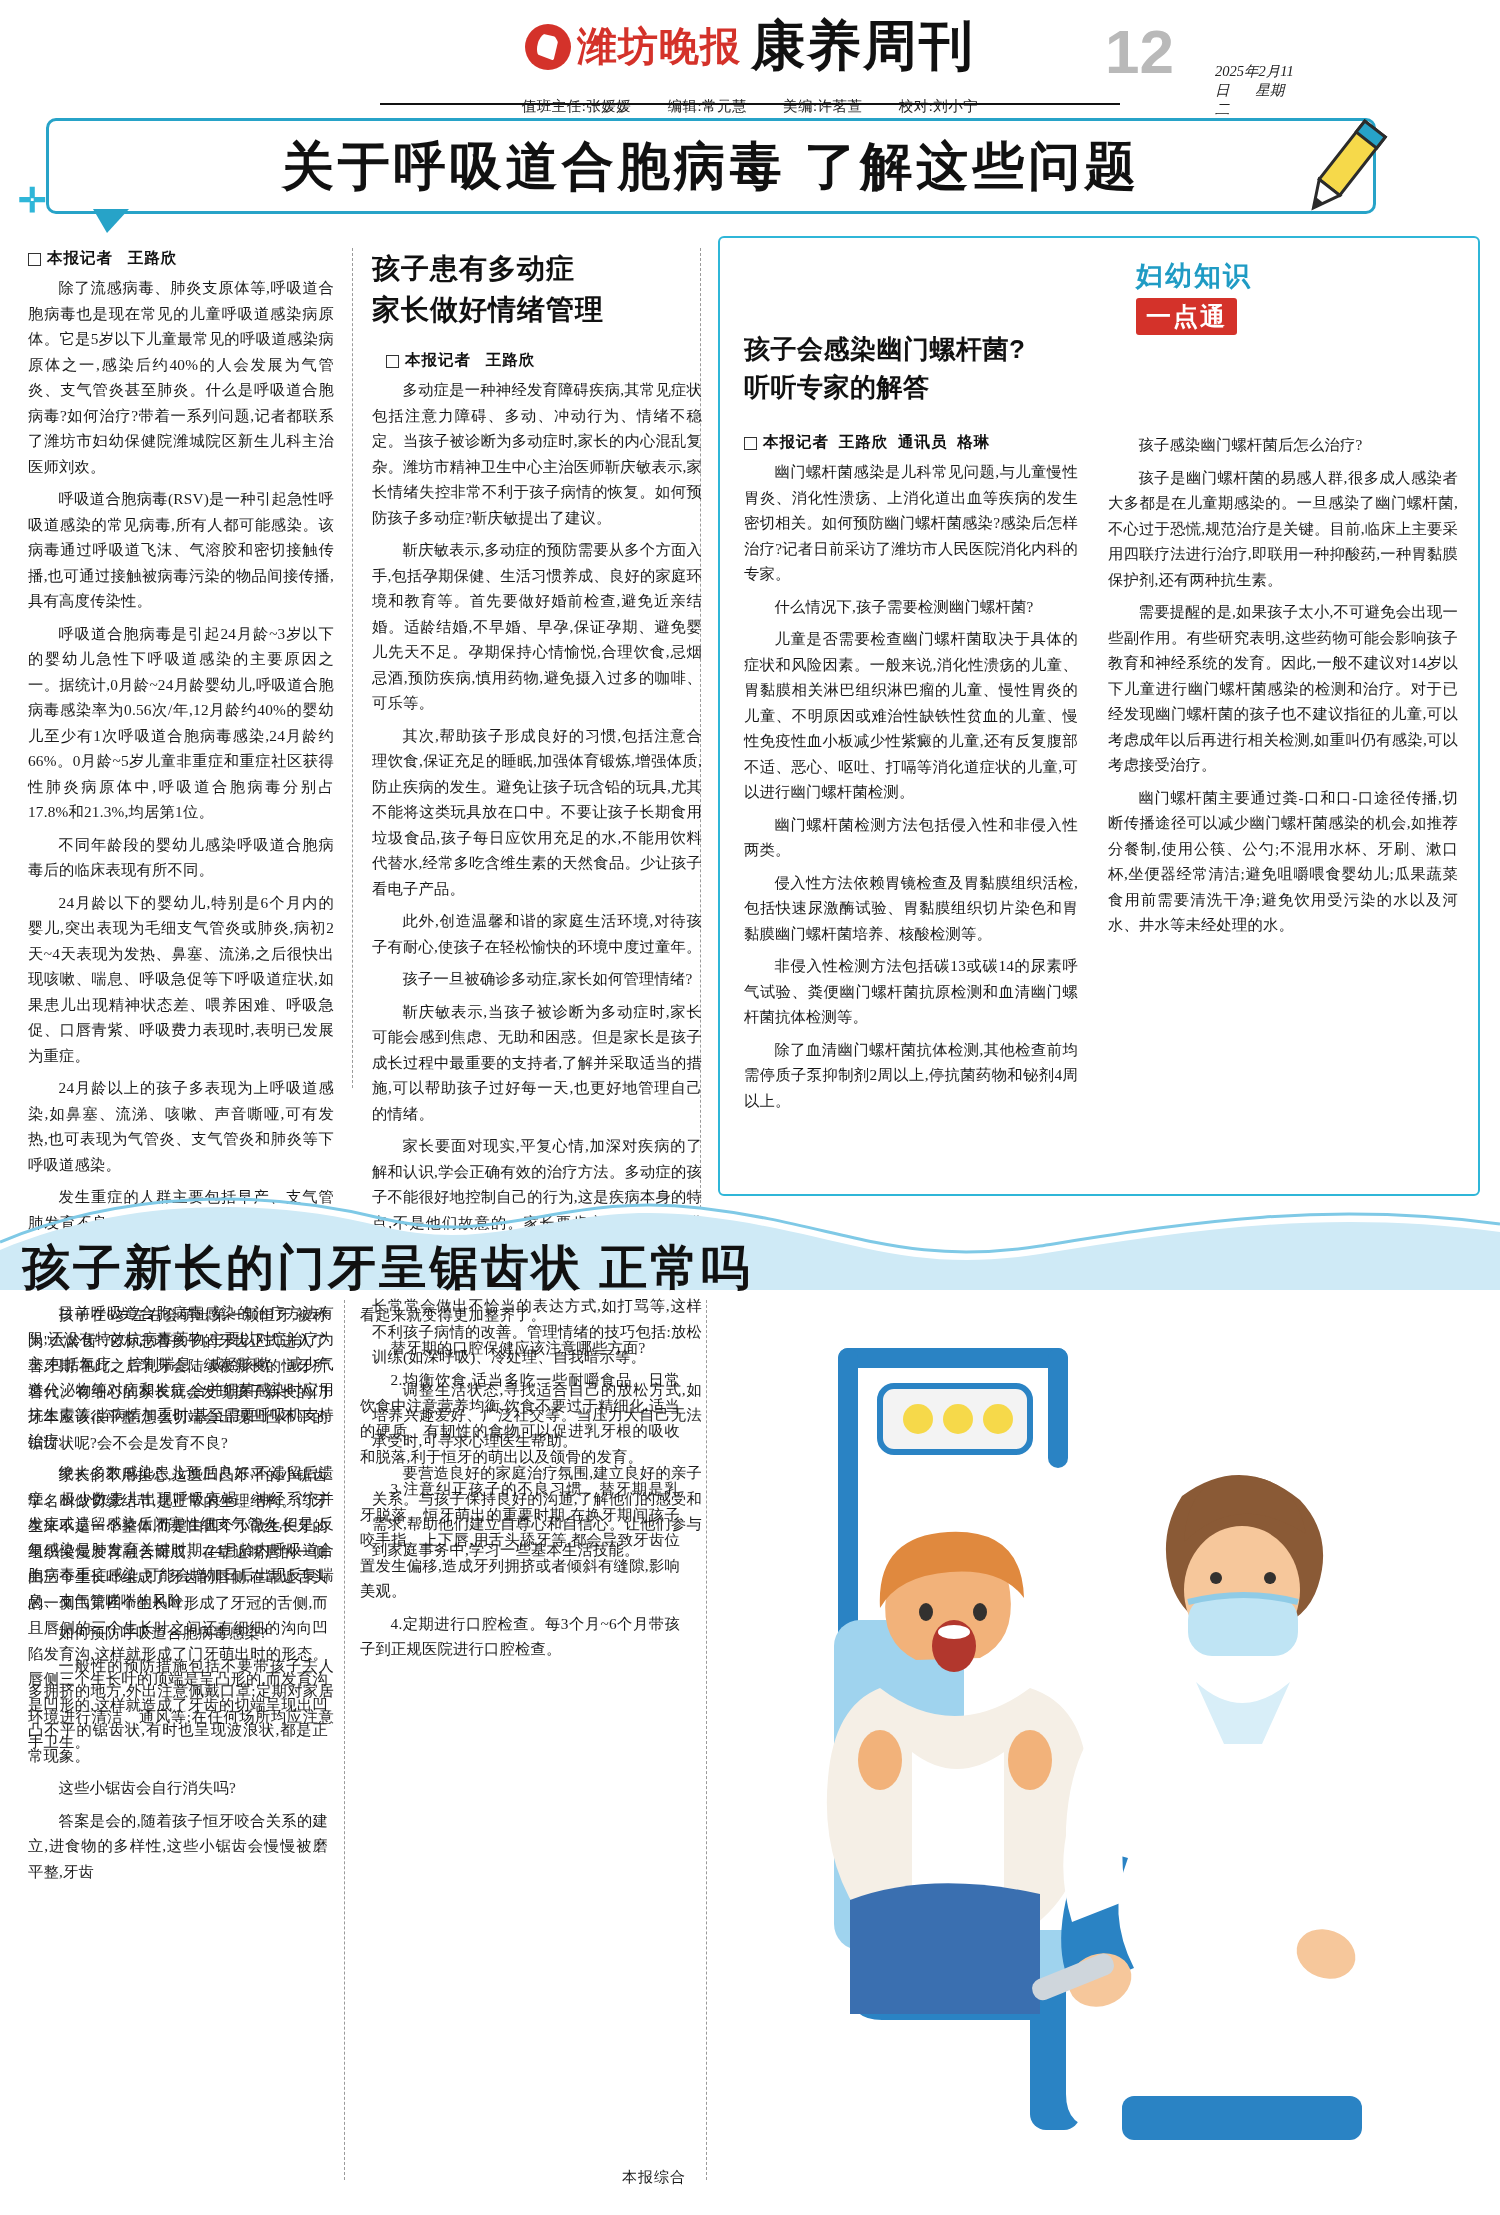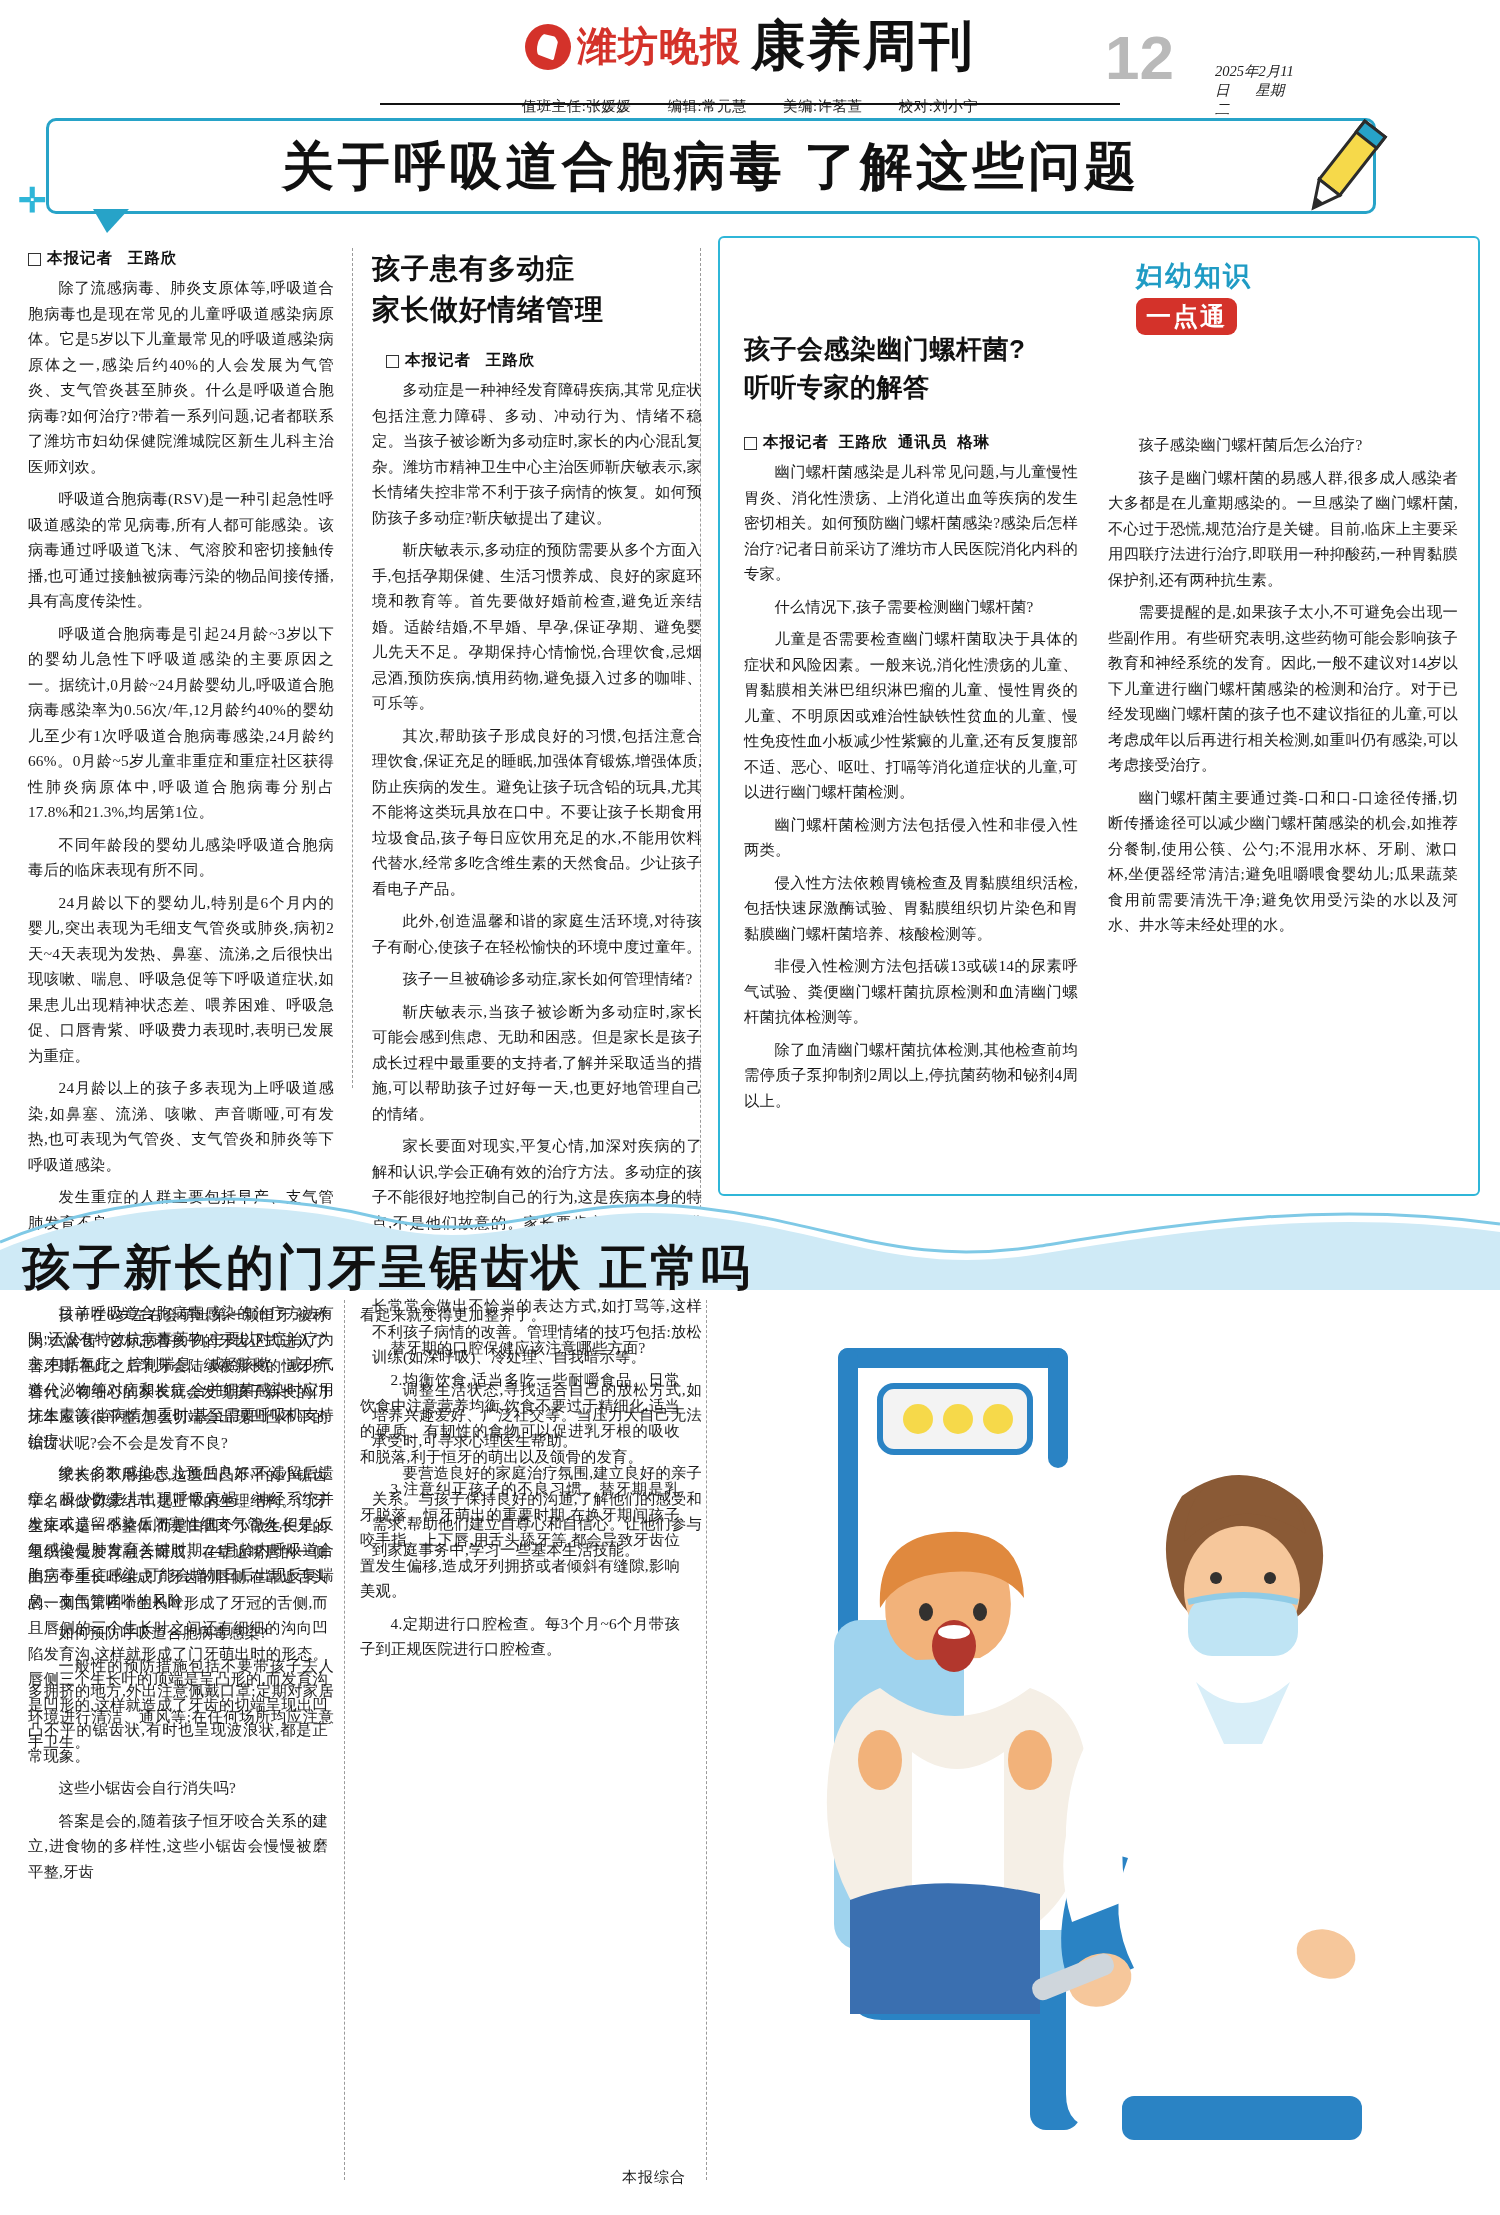--- a/index.html
+++ b/index.html
@@ -16,21 +16,21 @@
   
   .masthead{position:absolute;left:0;top:0;width:1316px;height:150px;}
   .mast-center{position:absolute;left:380px;top:10px;width:740px;text-align:center;}
   .mast-logo-row{display:flex;align-items:center;justify-content:center;gap:6px;}
   .mast-globe{width:46px;height:46px;border-radius:50%;background:#d4322a;position:relative;display:inline-block;}
   .mast-globe:after{content:"";position:absolute;left:12px;top:9px;width:22px;height:28px;border-radius:50% 50% 50% 50%/60% 60% 40% 40%;background:#fff;clip-path:polygon(0 0,100% 18%,75% 100%,0 78%);}
   .mast-name{font-family:"Liberation Serif",serif;font-weight:bold;font-size:40px;color:#d4322a;letter-spacing:1px;}
   .mast-title{font-family:"Liberation Serif",serif;font-weight:bold;font-size:54px;color:#111;letter-spacing:2px;margin-left:4px;}
   .mast-credits{margin-top:14px;font-size:14.5px;color:#222;letter-spacing:.5px;}
   .mast-credits span{margin:0 16px;}
-  .mast-pageno{position:absolute;left:1105px;top:22px;font-size:62px;font-weight:bold;color:#b9b9b9;font-family:"Liberation Sans",sans-serif;}
+  .mast-pageno{position:absolute;left:1105px;top:16px;font-size:62px;font-weight:bold;color:#b9b9b9;font-family:"Liberation Sans",sans-serif;}
   .mast-date{position:absolute;left:1215px;top:62px;font-size:14.5px;color:#222;font-style:italic;}
   .mast-date span{margin-right:22px;}
 
   
   .banner{position:absolute;left:46px;top:118px;width:1404px;height:110px;}
   .banner-box{position:absolute;left:0;top:0;width:1330px;height:96px;border:3px solid #27a3c8;border-radius:10px;background:#fff;box-sizing:border-box;}
   .banner-box:after{content:"";position:absolute;left:44px;bottom:-22px;width:0;height:0;border-left:14px solid transparent;border-right:22px solid transparent;border-top:24px solid #27a3c8;}
   .banner-text{position:absolute;left:0;top:0;width:1330px;height:96px;line-height:96px;text-align:center;font-family:"Liberation Sans",sans-serif;font-weight:bold;font-size:52px;letter-spacing:4px;color:#111;}
   .banner-pen{position:absolute;left:1232px;top:-8px;width:130px;height:120px;}
   .plus{position:absolute;left:-28px;top:62px;font-size:34px;color:#2fb6d8;font-weight:bold;}
@@ -46,21 +46,21 @@
 
   
   .col1{position:absolute;left:28px;top:248px;width:306px;}
 
   
   .col2{position:absolute;left:372px;top:248px;width:330px;}
   .head2{font-family:"Liberation Sans",sans-serif;font-weight:bold;font-size:28px;line-height:41px;letter-spacing:1px;color:#111;margin-bottom:20px;}
   .sidebox{position:absolute;left:718px;top:236px;width:762px;height:960px;border:2px solid #2fb6d8;border-radius:6px;box-sizing:border-box;}
   .sb-label{position:absolute;left:1136px;top:258px;width:200px;text-align:left;}
   .sb-label .l1{font-family:"Liberation Sans",sans-serif;font-weight:bold;font-size:27px;color:#1f9bc4;letter-spacing:2px;}
-  .sb-label .l2{margin-top:4px;display:inline-block;background:#d4322a;color:#fff;font-family:Liberation Sans, sans-serif;font-weight:bold;font-size:25px;padding:2px 10px;border-radius:9px;letter-spacing:2px;}
+  .sb-label .l2{margin-top:4px;display:inline-block;background:#d4322a;color:#fff;font-family:Liberation Sans, sans-serif;font-weight:bold;font-size:25px;padding:2px 10px;border-radius:3px;letter-spacing:2px;}
   .head3{position:absolute;left:744px;top:330px;width:420px;font-family:"Liberation Sans",sans-serif;font-weight:bold;font-size:26px;line-height:38px;letter-spacing:.5px;color:#111;}
   .sb-col-a{position:absolute;left:744px;top:432px;width:334px;}
   .sb-col-b{position:absolute;left:1108px;top:432px;width:350px;}
 
   
   .wave{position:absolute;left:0;top:1180px;width:1500px;height:110px;}
 
   
   .head4{position:absolute;left:22px;top:1236px;font-family:"Liberation Sans",sans-serif;font-weight:bold;font-size:48px;letter-spacing:3px;color:#111;}
   .bcol1{position:absolute;left:28px;top:1302px;width:300px;}

